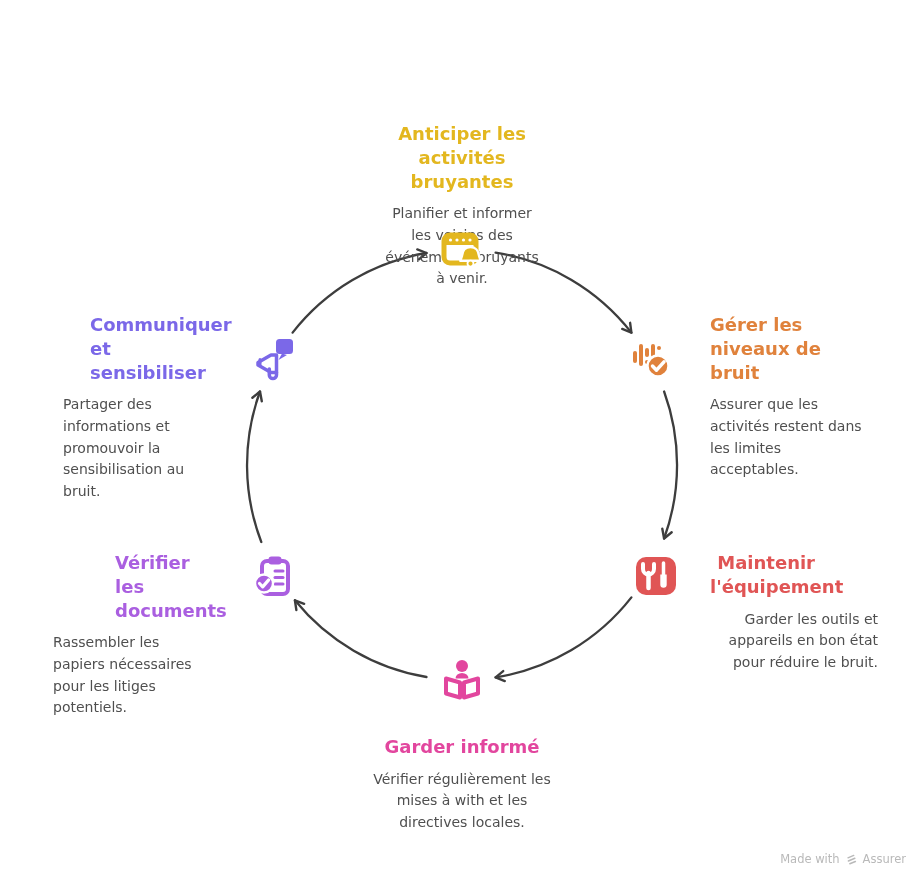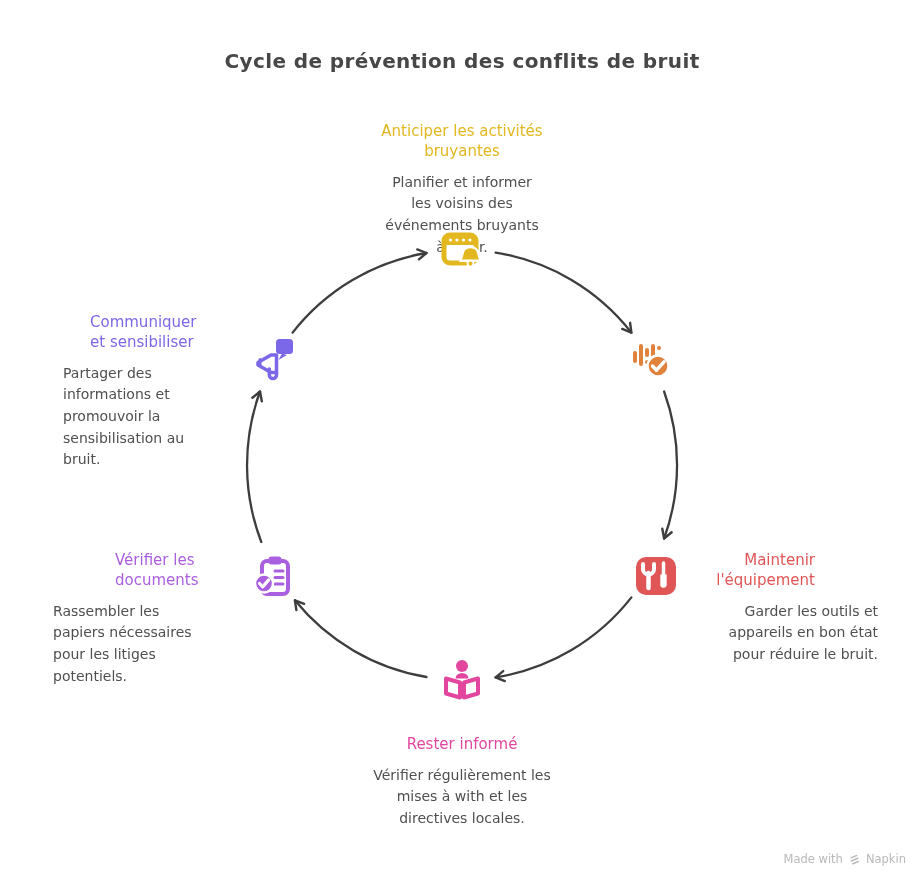--- a/index.html
+++ b/index.html
@@ -12,42 +12,41 @@
     text-align:center; font-size:20px; font-weight:bold;
     letter-spacing:.4px; color:var(--accent,#474747);
   }
 
   .arrows { position:absolute; left:0; top:0; color:var(--accent,#3d3d3d); }
 
   .node { position:absolute; inset:0; }
   .node-icon { position:absolute; color:var(--accent,#888); }
   .node-text { position:absolute; }
   .node-title {
-    font-weight:normal; font-size:15px; line-height:1.32;
+    font-weight:bold; font-size:18px; line-height:1.32;
     color:var(--accent,#666); margin-bottom:10px;
   }
   .node-desc { font-size:14px; line-height:1.55; color:#4f4f4f; }
   .align-center { text-align:center; }
   .align-left   { text-align:left; }
   .align-right  { text-align:left; }
   .align-center .node-title, .align-center .node-desc { margin-left:auto; margin-right:auto; }
   .align-right  .node-title, .align-right  .node-desc { margin-left:auto; }
 
   .footer {
     position:absolute; top:852px; right:18px;
     display:flex; align-items:center; gap:5px;
     font-size:11.5px; color:var(--accent,#b9b9b9);
   }
 </style>
 </head>
 <body>
 
 <div class="canvas">
 
-  <div class="diagram-title" style="--accent: #474747;">Cycle de prévention des conflits de bruit</div>
 
   <svg class="arrows" width="924" height="889" viewBox="0 0 924 889" style="--accent: #3d3d3d;">
     <defs>
       <marker id="ah" viewBox="0 0 16 16" markerWidth="16" markerHeight="16" markerUnits="userSpaceOnUse" refX="12.5" refY="8" orient="auto">
         <path d="M4 3 L12.5 8 L4 13" fill="none" stroke="currentColor" stroke-width="2.4" stroke-linecap="round" stroke-linejoin="round"></path>
       </marker>
     </defs>
     <g fill="none" stroke="currentColor" stroke-width="2.3" stroke-linecap="round">
       <path d="M292.6 332.6 A215 215 0 0 1 426.5 253.0" marker-end="url(#ah)"></path>
       <path d="M495.6 252.6 A215 215 0 0 1 631.4 332.6" marker-end="url(#ah)"></path>
@@ -75,20 +74,24 @@
         </g>
         <g transform="translate(22.5,19)">
           <path d="M11 2 C6 2 3 5.8 2.6 10.5 L0.8 15.8 h20.4 L19.4 10.5 C19 5.8 16 2 11 2 z" fill="currentColor" stroke="#fff" stroke-width="2.4" stroke-linejoin="round"></path>
           <circle cx="11" cy="18.6" r="3" fill="currentColor" stroke="#fff" stroke-width="1.8"></circle>
         </g>
       </svg>
     </div>
   </div>
 
   <div class="node" style="--accent: #e0823c;">
+    <div class="node-text align-left" style="left:710px; top:313px; width:160px;">
+      <div class="node-title" style="max-width:152px;">Gérer les niveaux de bruit</div>
+      <div class="node-desc" style="max-width:155px;">Assurer que les activités restent dans les limites acceptables.</div>
+    </div>
     <div class="node-icon" style="left:627px; top:336px;">
       <svg width="48" height="48" viewBox="0 0 48 48">
         <g fill="currentColor">
           <rect x="6" y="15" width="4" height="12" rx="2"></rect>
           <rect x="12" y="8" width="4" height="22" rx="2"></rect>
           <rect x="18" y="12" width="4" height="9" rx="2"></rect>
           <rect x="18" y="24" width="4" height="4" rx="2"></rect>
           <rect x="24" y="8" width="4" height="13" rx="2"></rect>
           <rect x="30" y="10" width="4" height="4" rx="2"></rect>
         </g>
@@ -109,21 +112,21 @@
         <path d="M11 12 v5 a5.5 5.5 0 0 0 11 0 v-5" stroke="#fff" stroke-width="4" fill="none" stroke-linecap="round"></path>
         <line x1="16.5" y1="21" x2="16.5" y2="36" stroke="#fff" stroke-width="4.5" stroke-linecap="round"></line>
         <line x1="31.5" y1="11" x2="31.5" y2="23" stroke="#fff" stroke-width="3.5" stroke-linecap="round"></line>
         <path d="M28.3 22.5 h6.4 v10 a3.2 3.2 0 0 1 -6.4 0 z" fill="#fff"></path>
       </svg>
     </div>
   </div>
 
   <div class="node" style="--accent: #e2469e;">
     <div class="node-text align-center" style="left:347px; top:735px; width:230px;">
-      <div class="node-title" style="max-width:200px;">Rester informé</div>
+      <div class="node-title" style="max-width:200px;">Garder informé</div>
       <div class="node-desc" style="max-width:178px;">Vérifier régulièrement les mises à with et les directives locales.</div>
     </div>
     <div class="node-icon" style="left:438px; top:657px;">
       <svg width="48" height="48" viewBox="0 0 48 48">
         <circle cx="24" cy="9" r="6" fill="currentColor"></circle>
         <path d="M17.5 21.5 a6.5 5.5 0 0 1 13 0 z" fill="currentColor"></path>
         <path d="M8 21.5 L22 25.5 V40.5 L8 36.5 Z" fill="#fff" stroke="currentColor" stroke-width="4" stroke-linejoin="round"></path>
         <path d="M40 21.5 L26 25.5 V40.5 L40 36.5 Z" fill="#fff" stroke="currentColor" stroke-width="4" stroke-linejoin="round"></path>
       </svg>
     </div>
@@ -167,16 +170,16 @@
 
   <div class="footer" style="--accent: #b9b9b9;">
     <span>Made with</span>
     <svg width="13" height="13" viewBox="0 0 14 14">
       <g stroke="currentColor" stroke-width="1.6" stroke-linecap="round" fill="none">
         <path d="M3.2 5.2 L9.4 2.6"></path>
         <path d="M3.6 8.6 L10.6 5.6"></path>
         <path d="M5.2 11.6 L11.2 9.2"></path>
       </g>
     </svg>
-    <span>Napkin</span>
+    <span>Assurer</span>
   </div>
 
 </div>
 
 </body></html>

